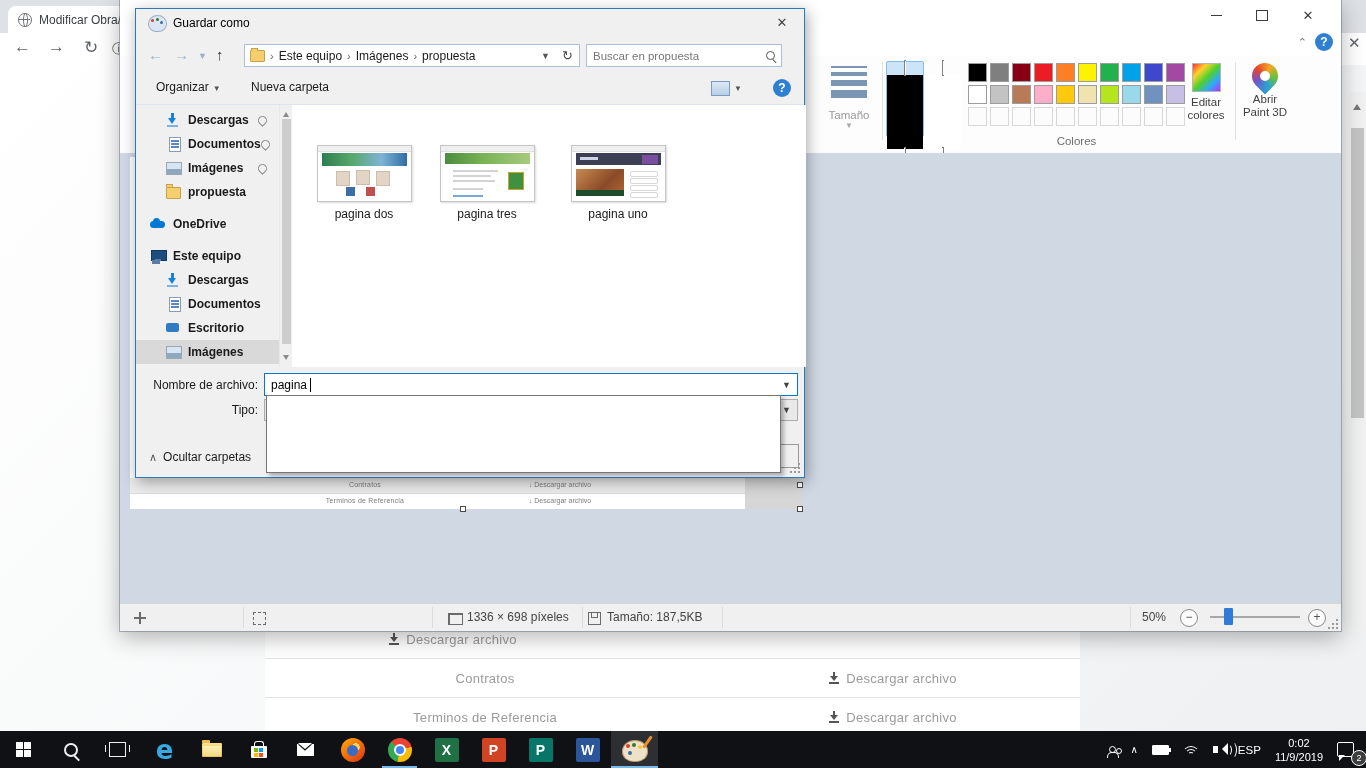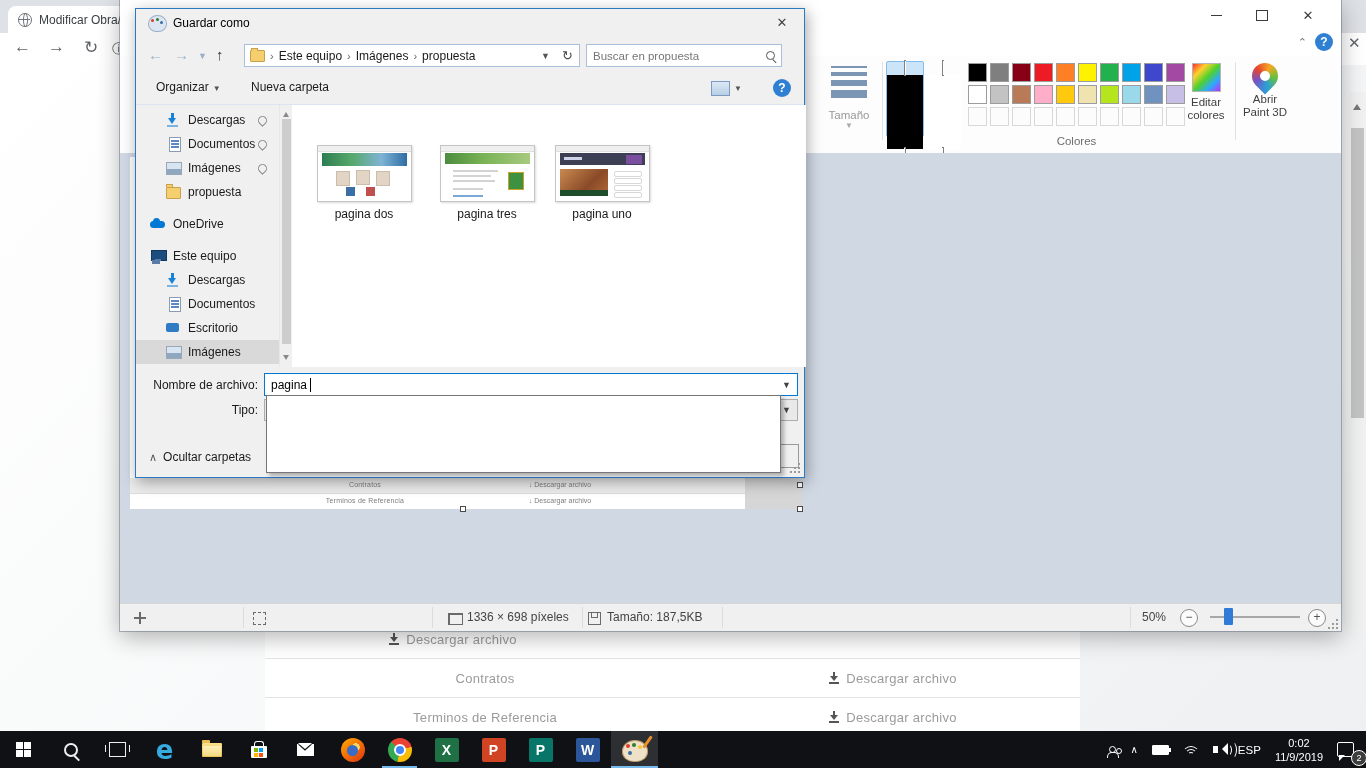--- a/index.html
+++ b/index.html
@@ -103,21 +103,21 @@
   .tool-row{position:absolute;left:0;top:66px;width:100%;height:28px;}
   .tool-item{position:absolute;top:5px;font-size:12px;color:#1a1a1a;}
   .dd-caret{font-size:8px;color:#555;margin-left:4px;}
   .viewic{position:absolute;left:575px;top:6px;width:17px;height:13px;border:1px solid #7b9cc0;background:linear-gradient(#dce9f5,#b7cfe6);}
   .viewic-dd{position:absolute;left:598px;top:9px;font-size:8px;color:#555;}
   .d-help{position:absolute;left:637px;top:4px;width:18px;height:18px;border-radius:50%;background:#2f7fd3;color:#fff;font-weight:bold;font-size:12px;text-align:center;line-height:18px;}
   .d-sepline{position:absolute;left:0;top:95px;width:100%;height:1px;background:#dbe4f0;}
   .navpane{position:absolute;left:0;top:96px;width:143px;height:262px;overflow:hidden;}
   .nav-item{position:absolute;left:0;width:143px;height:24px;display:flex;align-items:center;box-sizing:border-box;}
   .nav-item.sel{background:#d9d9d9;}
-  .nav-label{font-size:12px;color:#1a1a1a;margin-left:7px;white-space:nowrap;}
+  .nav-label{font-size:12px;color:#1a1a1a;margin-left:7px;white-space:nowrap;font-weight:bold;}
   .ind1{padding-left:14px;text-align:right;} .ind2{padding-left:29px;}
   .pin{width:7px;height:7px;border:1.6px solid #8a8a8a;border-radius:50% 50% 50% 0;transform:rotate(-45deg);margin-left:auto;margin-right:12px;flex:0 0 auto;}
   .ic16{width:16px;height:14px;position:relative;flex:0 0 auto;}
   .ic-dl i{position:absolute;left:6px;top:0;width:3px;height:7px;background:#1584d8;}
   .ic-dl u{position:absolute;left:3px;top:5px;border:4.5px solid transparent;border-top:6px solid #1584d8;}
   .ic-dl b{position:absolute;left:2px;bottom:0;width:11px;height:2px;background:#7ab2e0;}
   .ic-doc{left:2px;}
   .ic-doc i{position:absolute;left:2px;top:0;width:10px;height:13px;background:#fff;border:1px solid #8c9bb0;}
   .ic-doc u{position:absolute;left:4px;top:3px;width:8px;height:1.5px;background:#5b87c5;box-shadow:0 3px #5b87c5,0 6px #5b87c5;}
   .ic-img i{position:absolute;left:1px;top:1px;width:14px;height:11px;border:1px solid #9aa7b8;background:linear-gradient(#d8e4f0 55%,#8fa8c0 55%);}
@@ -541,21 +541,21 @@
           <div class="chrome-strip"></div>
           <div class="m-banner"></div>
           <span class="ph" style="left:18px;top:25px;"></span>
           <span class="ph" style="left:38px;top:24px;"></span>
           <span class="ph" style="left:58px;top:25px;"></span>
           <span class="sq" style="left:28px;top:41px;background:#3a6ea5;"></span>
           <span class="sq" style="left:48px;top:41px;background:#c05050;"></span>
         </div>
         <div class="flabel">pagina dos</div>
       </div>
-      <div class="fitem" style="left:258px;">
+      <div class="fitem" style="left:274px;">
         <div class="fimg m3">
           <div class="chrome-strip"></div>
           <div class="m-banner" style="height:12px;">
               <i></i>
               <u></u>
             </div>
           <div class="photo"></div>
           <div class="pbar"></div>
           <span class="pill" style="top:25px;"></span>
           <span class="pill" style="top:32px;"></span>

